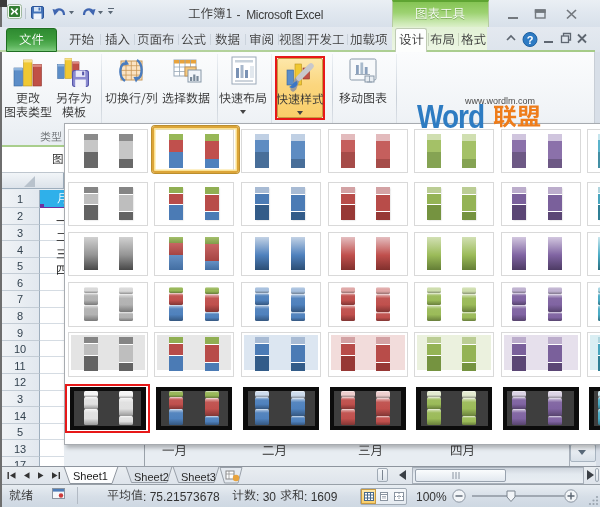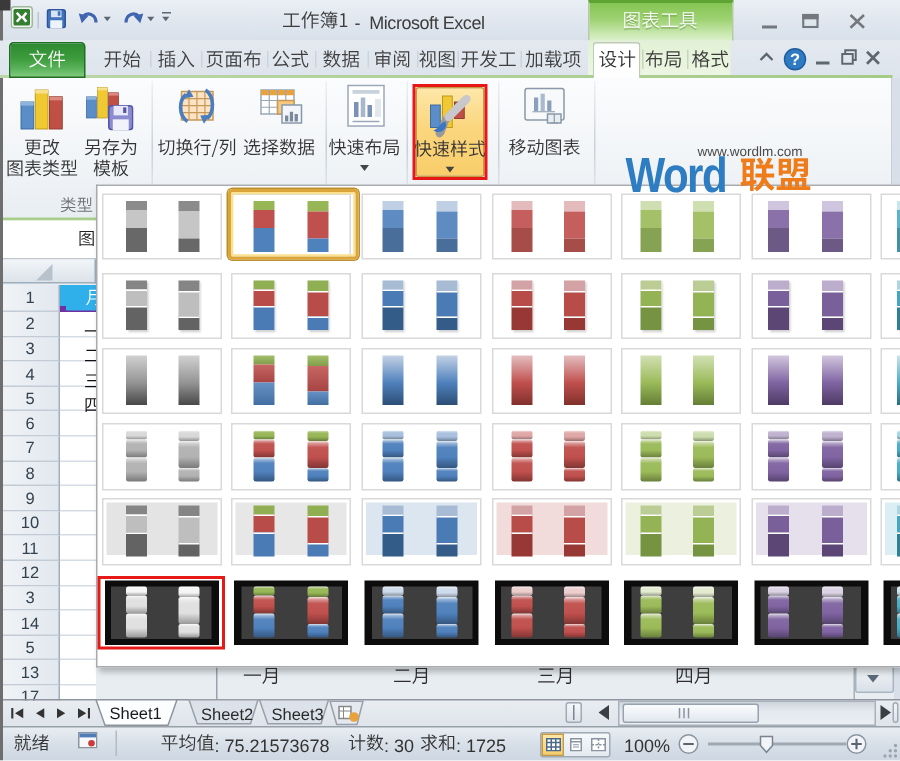--- a/index.html
+++ b/index.html
@@ -509,21 +509,21 @@
 <div style="position:absolute;left:143.0px;top:489.5px;font:400 12.0px 'Liberation Sans',sans-serif;color:#333;letter-spacing:0;white-space:nowrap">: 75.21573678</div>
 <div style="position:absolute;left:232.0px;top:489.0px;line-height:0"><svg width="24.0" height="13.9" style="overflow:visible" fill="#333">
       <use href="#g28" transform="translate(0.00,10.56) scale(0.01200,-0.01200)"></use>
       <use href="#g18" transform="translate(12.00,10.56) scale(0.01200,-0.01200)"></use>
     </svg></div>
 <div style="position:absolute;left:256.0px;top:489.5px;font:400 12.0px 'Liberation Sans',sans-serif;color:#333;letter-spacing:0;white-space:nowrap">: 30</div>
 <div style="position:absolute;left:280.0px;top:489.0px;line-height:0"><svg width="24.0" height="13.9" style="overflow:visible" fill="#333">
       <use href="#g62" transform="translate(0.00,10.56) scale(0.01200,-0.01200)"></use>
       <use href="#g63" transform="translate(12.00,10.56) scale(0.01200,-0.01200)"></use>
     </svg></div>
-<div style="position:absolute;left:304.0px;top:489.5px;font:400 12.0px 'Liberation Sans',sans-serif;color:#333;letter-spacing:0;white-space:nowrap">: 1725</div>
+<div style="position:absolute;left:304.0px;top:489.5px;font:400 12.0px 'Liberation Sans',sans-serif;color:#333;letter-spacing:0;white-space:nowrap">: 1609</div>
 <div style="position:absolute;left:360px;top:487.5px;width:47px;height:17px;background:linear-gradient(#F6F8FA,#E4EAF0);border:1px solid #A0AAB5;border-radius:2px;box-sizing:border-box"></div>
 <div style="position:absolute;left:361px;top:488.5px;width:15px;height:15px;background:linear-gradient(#FDE7A9,#F9CE6A);border:1px solid #C79A42;box-sizing:border-box"></div>
 <svg style="position:absolute;left:363.5px;top:491.5px" width="10" height="9" stroke="#4A6A8A" fill="none" stroke-width="1">
 <rect x="0.5" y="0.5" width="9" height="8" fill="#fff"></rect>
     <path d="M0.5 3 H9.5 M0.5 6 H9.5 M3.5 0.5 V8.5 M6.5 0.5 V8.5"></path>
 </svg>
 <svg style="position:absolute;left:379px;top:491.5px" width="10" height="9" stroke="#8A94A0" fill="none">
 <rect x="1.5" y="0.5" width="7" height="8" fill="#fff"></rect>
     <path d="M1.5 2.5 H8.5"></path>
     <path d="M3 4.5 H7 M3 6 H7" stroke-width="0.7"></path>

